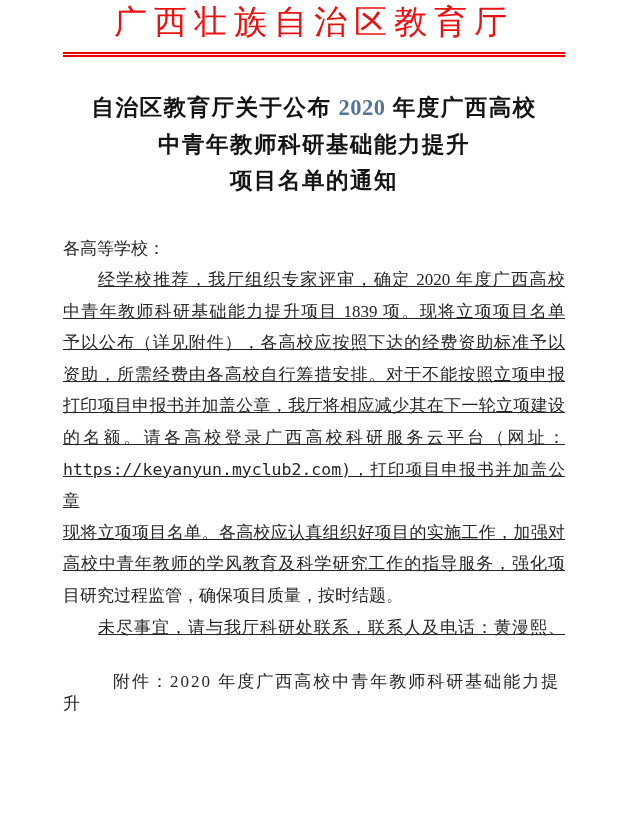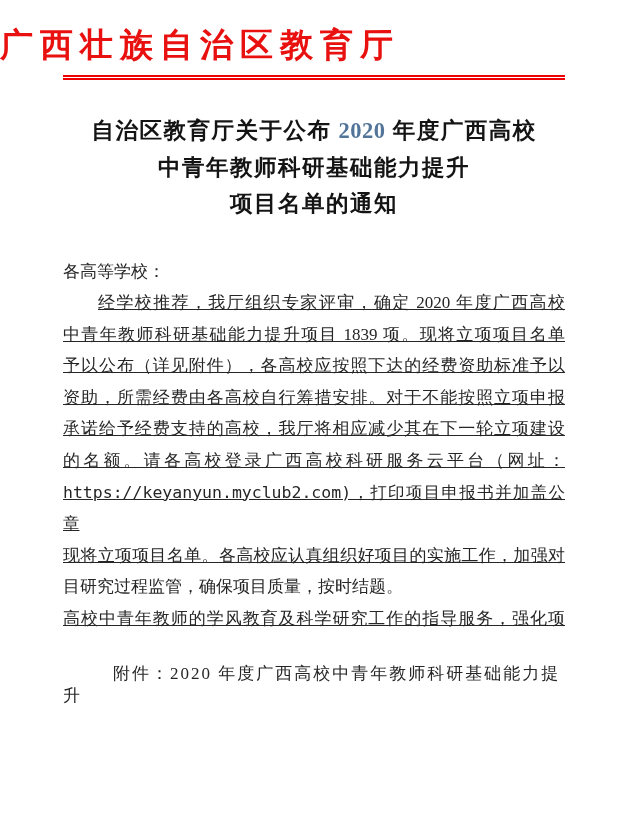--- a/index.html
+++ b/index.html
@@ -8,25 +8,25 @@
     width: 628px;
     height: 815px;
     margin: 0 auto;
     background: #ffffff;
     overflow: hidden;
     font-family: "Liberation Serif", "DejaVu Serif", serif;
     color: #232323;
   }
   
   .letterhead {
-    margin: 24px auto 0;
-    text-align: left;
+    margin: 1px auto 0;
+    text-align: center;
     color: #e91010;
     font-size: 33px;
-    font-weight: bold;
+    font-weight: normal;
     letter-spacing: 7px;
     line-height: 42px;
     white-space: nowrap;
   }
   
   .rule-top {
     width: 502px;
     margin: 9px auto 0;
     height: 1px;
     border-top: 2px solid #ee0000;
@@ -98,23 +98,24 @@
     <div class="title-line">中青年教师科研基础能力提升</div>
     <div class="title-line">项目名单的通知</div>
   </div>
 
   <div class="body-text">
     <div class="bline">各高等学校：</div>
     <div class="bline j indent2">经学校推荐，我厅组织专家评审，确定 2020 年度广西高校</div>
     <div class="bline j">中青年教师科研基础能力提升项目 1839 项。现将立项项目名单</div>
     <div class="bline j">予以公布（详见附件），各高校应按照下达的经费资助标准予以</div>
     <div class="bline j">资助，所需经费由各高校自行筹措安排。对于不能按照立项申报</div>
-    <div class="bline j">承诺给予经费支持的高校，我厅将相应减少其在下一轮立项建设</div>
+    <div class="bline j">打印项目申报书并加盖公章，我厅将相应减少其在下一轮立项建设</div>
     <div class="bline j">的名额。请各高校登录广西高校科研服务云平台（网址：</div>
     <div class="bline j mono">https://keyanyun.myclub2.com)，打印项目申报书并加盖公章</div>
     <div class="bline j">现将立项项目名单。各高校应认真组织好项目的实施工作，加强对</div>
+    <div class="bline j">高校中青年教师的学风教育及科学研究工作的指导服务，强化项</div>
     <div class="bline">目研究过程监管，确保项目质量，按时结题。</div>
-    <div class="bline j">高校中青年教师的学风教育及科学研究工作的指导服务，强化项</div>
+    <div class="bline j indent2">未尽事宜，请与我厅科研处联系，联系人及电话：黄漫熙、</div>
   </div>
 
   <div class="attach">附件：2020 年度广西高校中青年教师科研基础能力提升</div>
 
 </div>
 
 </body></html>

